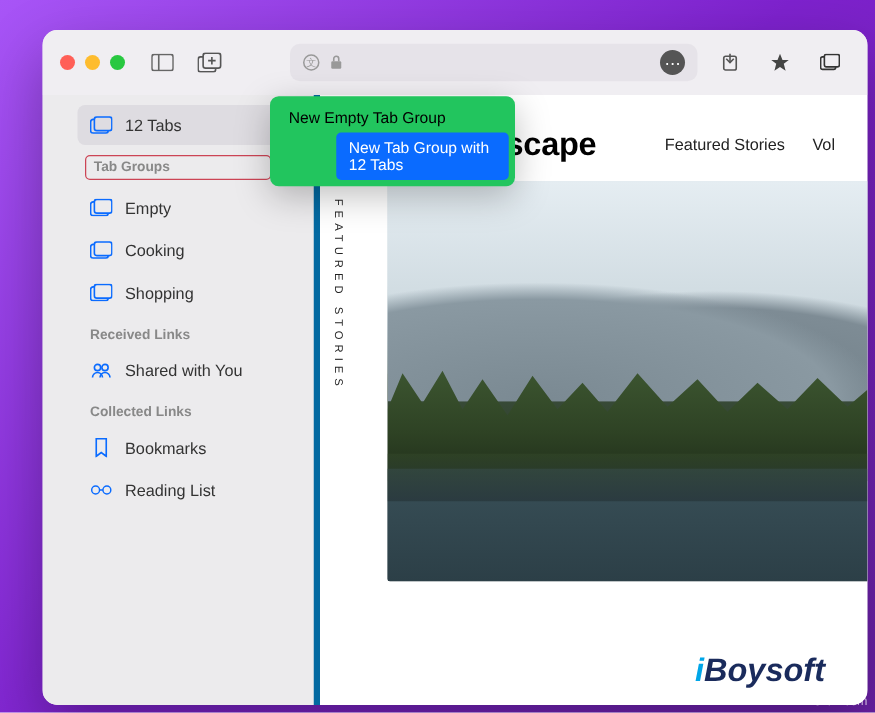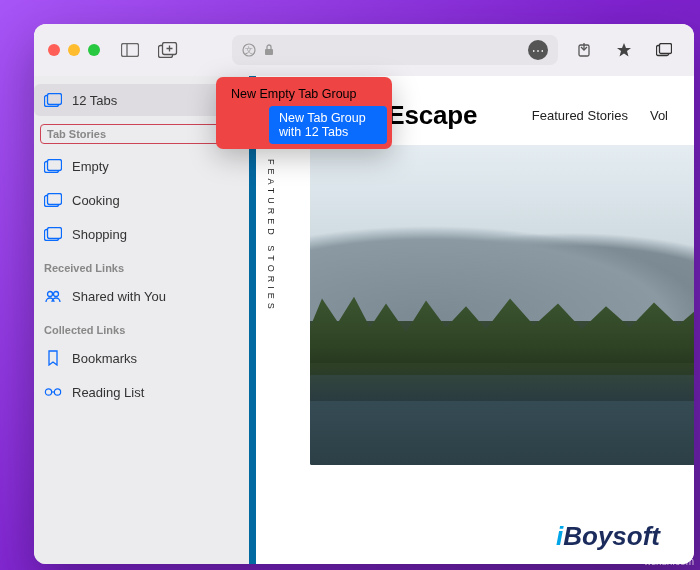--- a/index.html
+++ b/index.html
@@ -13,39 +13,39 @@
 .t-max { background: #28c840; }
 .icon-btn { width: 28px; height: 28px; display: flex; align-items: center; justify-content: center; border-radius: 6px; cursor: pointer; }
 .new-tab-group-btn { margin-left: auto; }
 .address-bar { flex: 1; background: #e6e3e9; border-radius: 8px; height: 30px; display: flex; align-items: center; padding: 0 10px; gap: 8px; margin-left: 40px; position: relative; }
 .address-text { flex: 1; text-align: center; font-size: 13px; color: #555; }
 .lock-icon, .reader-icon { color: #888; }
 .address-dots { width: 20px; height: 20px; background: #555; border-radius: 50%; color: #fff; display: flex; align-items: center; justify-content: center; font-size: 13px; }
 .tb-right { display: flex; gap: 8px; }
 .tb-btn { width: 32px; height: 28px; display: flex; align-items: center; justify-content: center; border-radius: 6px; }
 .content { flex: 1; display: flex; overflow: hidden; }
-.sidebar { width: 222px; background: #ecebed; padding: 8px 0; display: flex; flex-direction: column; gap: 2px; border-right: 7px solid #0369a1; }
+.sidebar { width: 222px; background: #ecebed; padding: 8px 28px; display: flex; flex-direction: column; gap: 2px; border-right: 5px solid #0369a1; }
 .sb-item { display: flex; align-items: center; gap: 10px; padding: 7px 10px; border-radius: 6px; font-size: 13px; color: #333; cursor: pointer; }
 .sb-item.selected { background: #dedce1; }
 .sb-header { font-size: 11px; color: #888; font-weight: 600; padding: 10px 10px 4px 10px; }
 .sb-header.boxed { border: 1.5px solid #c45; border-radius: 4px; display: inline-block; padding: 3px 6px; margin: 6px 6px 4px 6px; }
 .sb-icon { width: 18px; height: 18px; display: flex; align-items: center; justify-content: center; flex-shrink: 0; }
 .page { flex: 1; background: #fff; position: relative; overflow: hidden; }
 .page-header { display: flex; align-items: center; justify-content: space-between; padding: 24px 26px 14px 26px; }
 .brand { font-weight: 700; font-size: 26px; letter-spacing: -0.2px; }
 .nav-links { display: flex; gap: 22px; font-size: 13px; color: #222; }
 .hero-area { position: relative; padding: 0 26px; }
 .vert-label { position: absolute; left: 10px; top: 14px; font-size: 9px; letter-spacing: 4px; writing-mode: vertical-rl; color: #222; }
 .hero { margin-left: 28px; width: 400px; height: 320px; background: linear-gradient(180deg, #d8e3ea 0%, #c5d4da 26%, #8497a0 38%, #3a4d3a 52%, #2a3a26 72%, #2c4048 82%, #23373f 100%); border-radius: 2px; position: relative; overflow: hidden; }
 .sky { position: absolute; top: 0; left: 0; right: 0; height: 48%; background: linear-gradient(180deg, #e5edf2 0%, #cdd9df 70%, #bacad2 100%); }
 .mountain1 { position: absolute; top: 25%; left: 0; right: 0; height: 30%; background: radial-gradient(ellipse at 30% 100%, #7a8992 0%, #8a99a2 60%, transparent 70%), radial-gradient(ellipse at 65% 100%, #6e7d86 0%, #7e8c95 55%, transparent 65%); }
 .trees { position: absolute; top: 45%; left: 0; right: 0; height: 30%; background: linear-gradient(180deg, #3e5832 0%, #2e4224 60%, #1f2e1a 100%); clip-path: polygon(0 40%, 3% 10%, 7% 35%, 11% 8%, 15% 40%, 19% 15%, 24% 45%, 29% 12%, 34% 40%, 39% 18%, 44% 42%, 50% 10%, 56% 38%, 62% 15%, 68% 42%, 74% 18%, 80% 40%, 86% 14%, 92% 38%, 97% 20%, 100% 45%, 100% 100%, 0 100%); }
 .water { position: absolute; bottom: 0; left: 0; right: 0; height: 28%; background: linear-gradient(180deg, #395058 0%, #2c3f47 100%); }
 .refl { position: absolute; bottom: 20%; left: 0; right: 0; height: 12%; background: linear-gradient(180deg, rgba(50,70,40,0.6), rgba(40,55,60,0.8)); }
-.dropdown { position: absolute; top: 77px; left: 216px; width: 176px; background: #ef4444; border-radius: 7px; box-shadow: 0 8px 28px rgba(0,0,0,0.25); padding: 5px; z-index: 100; }
+.dropdown { position: absolute; top: 77px; left: 216px; width: 196px; background: #22c55e; border-radius: 7px; box-shadow: 0 8px 28px rgba(0,0,0,0.25); padding: 5px; z-index: 100; }
 .dd-item { padding: 5px 10px; font-size: 12.5px; border-radius: 4px; cursor: pointer; }
 .dd-item.hl { background: #0a6bff; color: #fff; margin-left: 48px; }
 .watermark { position: absolute; bottom: 18px; right: 40px; z-index: 200; font-size: 26px; font-weight: 700; font-style: italic; }
 .watermark .i { color: #00a6e8; font-style: italic; }
 .watermark .rest { color: #1a2b5c; }
 .wsx { position: absolute; bottom: 3px; right: 6px; font-size: 10px; color: rgba(255,255,255,0.65); z-index: 201; }
 svg { display: block; }
 </style>
 </head>
 <body>
@@ -115,21 +115,21 @@
       <div class="sb-item selected">
         <span class="sb-icon">
           <svg width="18" height="14" viewBox="0 0 18 14">
               <rect x="0.5" y="2.5" width="14" height="11" rx="2" fill="none" stroke="#0a6bff" stroke-width="1.3"></rect>
               <rect x="3.5" y="0.5" width="14" height="11" rx="2" fill="#dedce1" stroke="#0a6bff" stroke-width="1.3"></rect>
             </svg>
         </span>
         <span>12 Tabs</span>
       </div>
 
-      <div class="sb-header boxed">Tab Stories</div>
+      <div class="sb-header boxed">Tab Groups</div>
 
       <div class="sb-item">
         <span class="sb-icon">
           <svg width="18" height="14" viewBox="0 0 18 14">
               <rect x="0.5" y="2.5" width="14" height="11" rx="2" fill="none" stroke="#0a6bff" stroke-width="1.3"></rect>
               <rect x="3.5" y="0.5" width="14" height="11" rx="2" fill="#ecebed" stroke="#0a6bff" stroke-width="1.3"></rect>
             </svg>
         </span>
         <span>Empty</span>
       </div>

